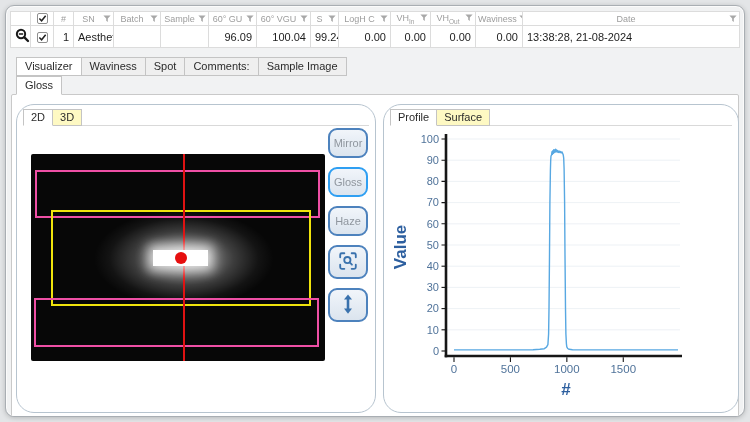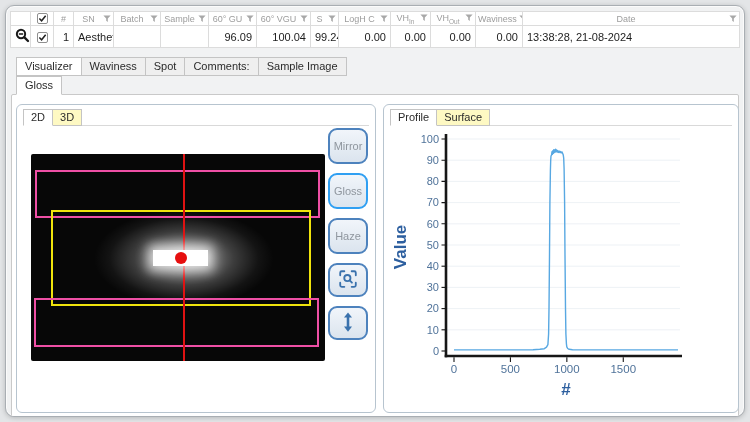--- a/index.html
+++ b/index.html
@@ -49,21 +49,21 @@
   .tab.active { background:#fff; z-index:3;text-align:center; }
   .tabs-attach { margin-bottom:-1px; position:relative; z-index:2; }
   .tabs-attach .tab.active { border-bottom-color:#fff; }
   
   .panel {
     position:relative; height:328px; margin:0 1px;
     background:#fff; border:1px solid #c9c9c9; border-radius:2px;
   }
   .card {
     position:absolute; top:9px; height:309px;
-    background:#fff; border:1px solid #b7c4cf; border-radius:6px;
+    background:#fff; border:1px solid #b7c4cf; border-radius:18px;
   }
   .card-left  { left:4px;  width:360px; }
   .card-right { left:371px; width:356px; }
   .card-tabs { display:flex; margin:4px 6px 0 6px; border-bottom:1px solid #d9d9d9; }
   .card-tab {
     font-size:11px; color:#2b2b2b; background:#fef9c3;
     border:1px solid #c4c4c4; padding:1px 7px 2px;
     margin-right:-1px; margin-bottom:-1px; position:relative;
   }
   .card-tab.active { background:#fff; border-bottom-color:#fff; z-index:2; }
@@ -90,21 +90,21 @@
   .spec-dot {
     position:absolute; left:calc(51% - 6px); top:calc(50.2% - 6px);
     width:12px; height:12px; border-radius:50%; background:#e60f0f;
   }
   
   .side-col {
     position:absolute; left:311px; top:23px; width:40px;
     display:flex; flex-direction:column; gap:9px;
   }
   .side-btn {
-    height:36px; border:2px solid #4d82bd; border-radius:9px;
+    height:30px; border:2px solid #4d82bd; border-radius:9px;
     background:linear-gradient(#f1f5fa,#dbe4ee);
     color:#8f969e; font-size:11px;
     display:flex; align-items:center; justify-content:center;
     font-family:"Liberation Sans","DejaVu Sans",sans-serif;
   }
   .side-btn.selected { border:2.5px solid #2f9ff2; }
   .side-btn.iconic { height:34px; }
   
   #chart-svg { position:absolute; left:0; top:20px; }
 </style>

